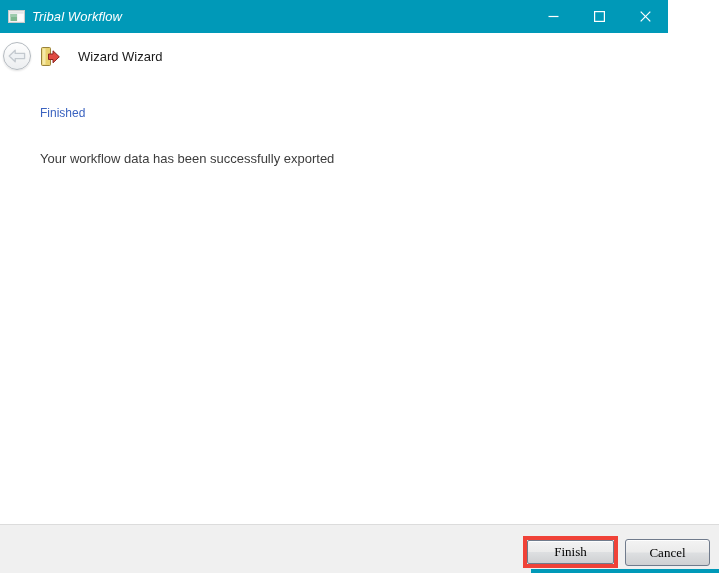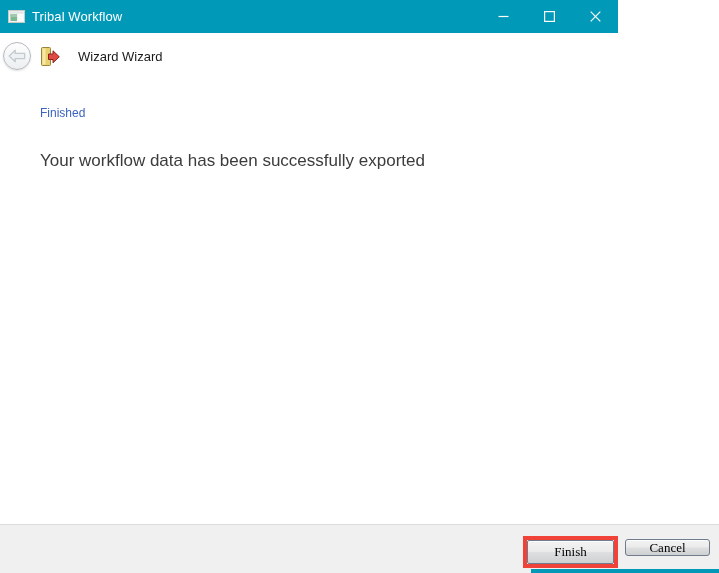--- a/index.html
+++ b/index.html
@@ -6,23 +6,23 @@
   html, body { width: 719px; height: 573px; overflow: hidden; }
   body {
     font-family: "Liberation Sans", sans-serif;
     background: #ffffff;
     position: relative;
     -webkit-font-smoothing: antialiased;
   }
 
   
   .titlebar {
-    position: absolute; left: 0; top: 0; width: 618px; height: 33px;
+    position: absolute; left: 0; top: 0; width: 668px; height: 33px;
     background: #0099b8;
-    display: flex; align-items: center;
+    display: flex; align-items: center; font-style: italic;
   }
   .app-icon { margin-left: 8px; width: 17px; height: 17px; display: block; }
   .title-text {
     color: #ffffff; font-size: 13px; margin-left: 7px;
     letter-spacing: 0.1px;
   }
   .caption-group { margin-left: auto; display: flex; height: 33px; }
   .caption-btn {
     width: 46px; height: 33px; display: flex; align-items: center; justify-content: center;
     cursor: default;
@@ -48,21 +48,21 @@
     font-size: 13px; color: #1a1a1a;
   }
 
   
   .content-heading {
     position: absolute; left: 40px; top: 106px;
     font-size: 12px; color: #3b63c0;
   }
   .content-message {
     position: absolute; left: 40px; top: 151px;
-    font-size: 17px; color: #3c3c3c;
+    font-size: 13px; color: #3c3c3c;
   }
 
   
   .footer {
     position: absolute; left: 0; top: 524px; width: 719px; height: 49px;
     background: #f0f0f0;
     border-top: 1px solid #dcdcdc;
   }
   .win-btn {
     position: absolute;
@@ -74,21 +74,21 @@
     font-size: 13px; color: #000000;
     display: flex; align-items: center; justify-content: center;
     cursor: default;
   }
   .annotation-box {
     position: absolute; left: 523px; top: 536px; width: 95px; height: 32px;
     border: 4px solid #f04238;
     background: transparent;
   }
   .finish-btn { left: 0px; top: 0px; width: 87px; height: 24px; border-radius: 2px; }
-  .cancel-btn { left: 625px; top: 539px; width: 85px; height: 17px; }
+  .cancel-btn { left: 625px; top: 539px; width: 85px; height: 27px; }
 
   .teal-strip {
     position: absolute; left: 531px; top: 569px; width: 188px; height: 4px;
     background: #0099b8;
   }
 </style>
 </head>
 <body>
 
 <div class="titlebar">

